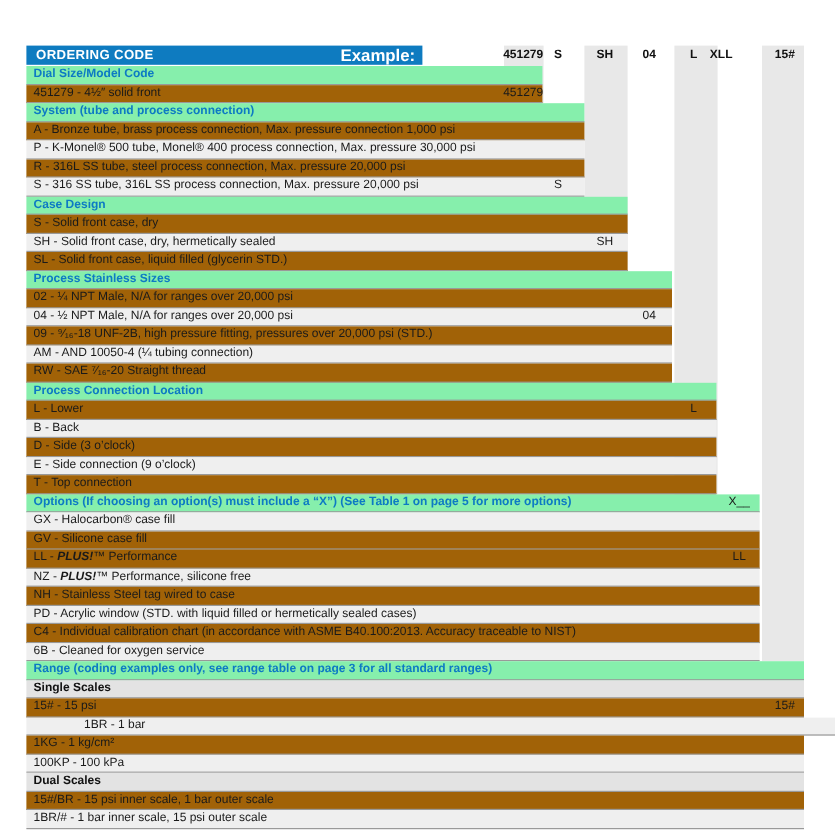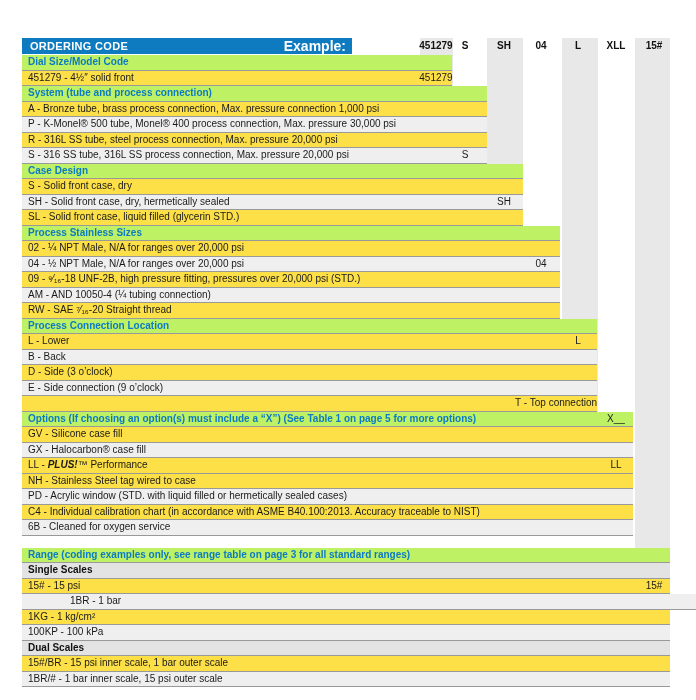--- a/index.html
+++ b/index.html
@@ -27,30 +27,30 @@
     display:flex;justify-content:space-between;align-items:center;
     padding:0 6px 0 8px;box-sizing:border-box;
   }
   .bluebar .title{color:#fff;font-weight:bold;font-size:11px;letter-spacing:.3px;}
   .bluebar .example{color:#fff;font-weight:bold;font-size:14px;}
   .colval{
     position:absolute;top:0;line-height:16px;font-weight:bold;font-size:10px;
     transform:translateX(-50%);white-space:nowrap;color:#111;
   }
   .c0{left:414px}.c1{left:443px}.c2{left:482px}.c3{left:519px}
-  .c4{left:556px}.c5{left:594px}.c6{left:632px}
+  .c4{left:556px}.c5{left:579px}.c6{left:632px}
 
   
   .row{
     position:relative;height:14.5px;line-height:14.5px;font-size:10px;
-    border-bottom:1px solid #999;background:#fde047;box-sizing:content-box;
+    border-bottom:1px solid #999;background:#a16207;box-sizing:content-box;
     padding-left:6px;z-index:1;white-space:nowrap;overflow:visible;
   }
   .row.alt{background:#efefef;}
-  .row.section-header{background:#bef264;color:#0d7ac4;font-weight:bold;}
+  .row.section-header{background:#86efac;color:#0d7ac4;font-weight:bold;}
   .row.sub-header{background:#e3e3e3;color:#111;font-weight:bold;}
   .rowval{
     position:absolute;top:0;transform:translateX(-50%);white-space:nowrap;
     color:#1a1a1a;font-weight:normal;font-size:10px;
   }
   .bi{font-weight:bold;font-style:italic;}
 </style>
 </head>
 <body>
 
@@ -91,30 +91,31 @@
       <div class="row" style="width: 532px;"><span>02 - ¼ NPT Male, N/A for ranges over 20,000 psi</span></div>
       <div class="row alt" style="width: 532px;"><span>04 - ½ NPT Male, N/A for ranges over 20,000 psi</span><span class="rowval" style="left: 519px;">04</span></div>
       <div class="row" style="width: 532px;"><span>09 - ⁹⁄₁₆-18 UNF-2B, high pressure fitting, pressures over 20,000 psi (STD.)</span></div>
       <div class="row alt" style="width: 532px;"><span>AM - AND 10050-4 (¼ tubing connection)</span></div>
       <div class="row" style="width: 532px;"><span>RW - SAE ⁷⁄₁₆-20 Straight thread</span></div>
       <div class="row section-header" style="width: 569px;"><span>Process Connection Location</span></div>
       <div class="row" style="width: 569px;"><span>L - Lower</span><span class="rowval" style="left: 556px;">L</span></div>
       <div class="row alt" style="width: 569px;"><span>B - Back</span></div>
       <div class="row" style="width: 569px;"><span>D - Side (3 o’clock)</span></div>
       <div class="row alt" style="width: 569px;"><span>E - Side connection (9 o’clock)</span></div>
-      <div class="row" style="width: 569px; text-align: right;"><span>T - Top connection</span></div>
+      <div class="row" style="width: 569px;"><span>T - Top connection</span></div>
       <div class="row section-header" style="width: 605px;"><span>Options (If choosing an option(s) must include a “X”) (See Table 1 on page 5 for more options)</span><span class="rowval" style="left: 594px;">X__</span></div>
+      <div class="row alt" style="width: 605px;"><span>GX - Halocarbon® case fill</span></div>
       <div class="row" style="width: 605px;"><span>GV - Silicone case fill</span></div>
-      <div class="row alt" style="width: 605px;"><span>GX - Halocarbon® case fill</span></div>
       <div class="row" style="width: 605px;"><span>LL - </span><span class="bi">PLUS!</span><span>™ Performance</span><span class="rowval" style="left: 594px; text-align: center;">LL</span></div>
+      <div class="row alt" style="width: 605px;"><span>NZ - </span><span class="bi">PLUS!</span><span>™ Performance, silicone free</span></div>
       <div class="row" style="width: 605px;"><span>NH - Stainless Steel tag wired to case</span></div>
       <div class="row alt" style="width: 605px;"><span>PD - Acrylic window (STD. with liquid filled or hermetically sealed cases)</span></div>
       <div class="row" style="width: 605px;"><span>C4 - Individual calibration chart (in accordance with ASME B40.100:2013. Accuracy traceable to NIST)</span></div>
       <div class="row alt" style="width: 605px;"><span>6B - Cleaned for oxygen service</span></div>
-      <div class="row section-header" style="width: 642px; margin-top: 12px;"><span>Range (coding examples only, see range table on page 3 for all standard ranges)</span></div>
+      <div class="row section-header" style="width: 642px;"><span>Range (coding examples only, see range table on page 3 for all standard ranges)</span></div>
       <div class="row sub-header" style="width: 642px;"><span>Single Scales</span></div>
       <div class="row" style="width: 642px;"><span>15# - 15 psi</span><span class="rowval" style="left: 632px;">15#</span></div>
       <div class="row alt" style="width: 642px; padding-left: 48px;"><span>1BR - 1 bar</span></div>
       <div class="row" style="width: 642px;"><span>1KG - 1 kg/cm²</span></div>
       <div class="row alt" style="width: 642px;"><span>100KP - 100 kPa</span></div>
       <div class="row sub-header" style="width: 642px;"><span>Dual Scales</span></div>
       <div class="row" style="width: 642px;"><span>15#/BR - 15 psi inner scale, 1 bar outer scale</span></div>
       <div class="row alt" style="width: 642px;"><span>1BR/# - 1 bar inner scale, 15 psi outer scale</span></div>
     </div>
 </div>

